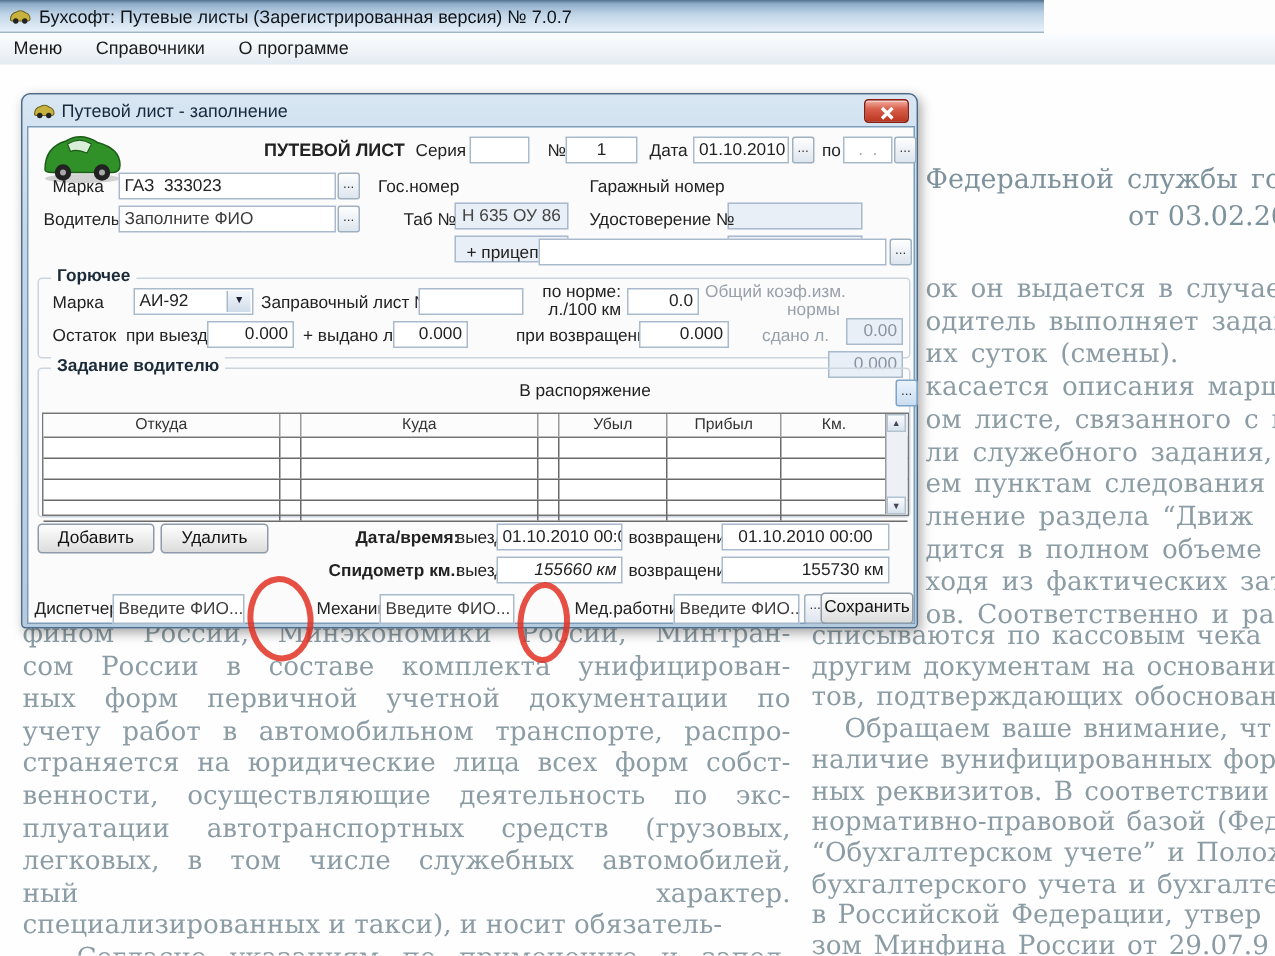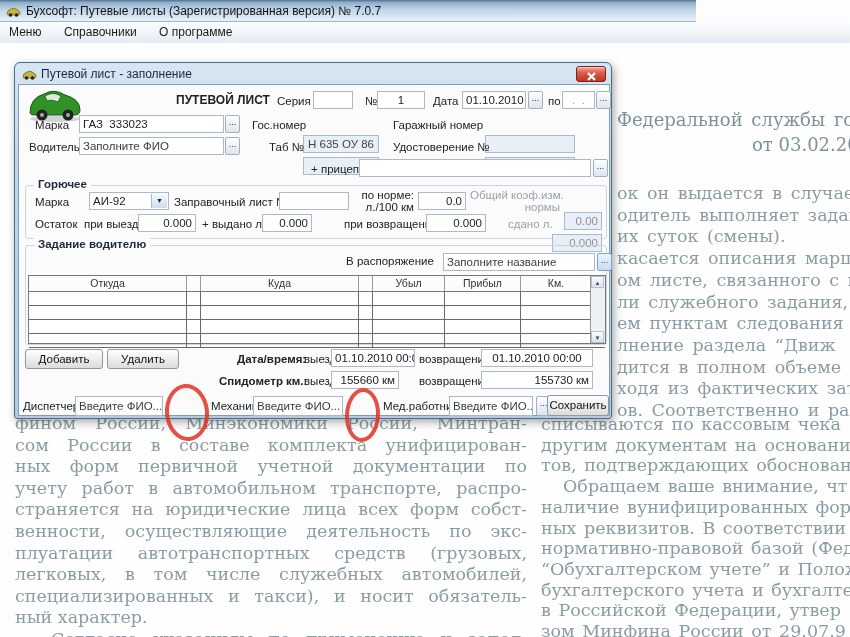--- a/index.html
+++ b/index.html
@@ -133,22 +133,22 @@
     </div>
   <div class="doc-text leftcol">
       <div>фином России, Минэкономики России, Минтран-</div>
       <div>сом России в составе комплекта унифицирован-</div>
       <div>ных форм первичной учетной документации по</div>
       <div>учету работ в автомобильном транспорте, распро-</div>
       <div>страняется на юридические лица всех форм собст-</div>
       <div>венности, осуществляющие деятельность по экс-</div>
       <div>плуатации автотранспортных средств (грузовых,</div>
       <div>легковых, в том числе служебных автомобилей,</div>
+      <div>ный характер.</div>
       <div>специализированных и такси), и носит обязатель-</div>
-      <div>ный характер.</div>
       <div>Согласно указаниям по применению и запол-</div>
     </div>
 </div>
 
 <div class="dialog">
   <span class="dlg-icon">
     <svg width="15" height="12" viewBox="0 0 15 12">
         <path d="M1 8 Q1 4 5 3 Q8 1 11 3.5 Q14 4.5 14 7.5 Q14 9 12.5 9 L2.5 9 Q1 9 1 8 Z" fill="#c8b23e" stroke="#6f6420" stroke-width="0.7"></path>
         <circle cx="4.5" cy="9" r="1.8" fill="#222"></circle>
         <circle cx="10.5" cy="9" r="1.8" fill="#222"></circle>
@@ -225,21 +225,20 @@
       <span class="inp num" style="left:236px;top:28px;width:50px;">0.000</span>
       <span class="lbl" style="left:318px;top:32px;">при возвращении</span>
       <span class="inp num" style="left:400px;top:28px;width:60px;">0.000</span>
       <span class="lbl gry" style="left:482px;top:32px;">сдано л.</span>
       <span class="inp num dis" style="left:526px;top:28px;width:50px;">0.000</span>
     </div>
 
     <div class="grp" style="left:6px;top:160px;width:582px;height:100px;">
       <span class="grp-lbl">Задание водителю</span>
       <span class="lbl r" style="left:318px;top:9px;width:92px;text-align:center;">В распоряжение</span>
-      <span class="inp ph" style="left:417px;top:7px;width:152px;">Заполните название</span>
       <span class="ebtn" style="left:571px;top:7px;background:linear-gradient(#eaf3fc,#c9ddf0);border-color:#7ea4c8;">...</span>
 
       <div class="tbl" style="left:2px;top:29px;width:578px;height:69px;">
         <div class="thead">
           <span class="w1">Откуда</span>
           <span class="ws"></span>
           <span class="w2">Куда</span>
           <span class="ws"></span>
           <span class="w3">Убыл</span>
           <span class="w4">Прибыл</span>
@@ -290,21 +289,21 @@
 
     <span class="btn" style="left:6px;top:264px;width:78px;height:20px;">Добавить</span>
     <span class="btn" style="left:88px;top:264px;width:72px;height:20px;">Удалить</span>
     <span class="lbl b" style="left:218px;top:268px;">Дата/время:</span>
     <span class="lbl" style="left:285px;top:268px;">выезд</span>
     <span class="inp ctr" style="left:312px;top:264px;width:84px;">01.10.2010 00:00</span>
     <span class="lbl" style="left:400px;top:268px;">возвращение</span>
     <span class="inp ctr" style="left:462px;top:264px;width:112px;">01.10.2010 00:00</span>
     <span class="lbl b" style="left:200px;top:290px;">Спидометр км.:</span>
     <span class="lbl" style="left:285px;top:290px;">выезд</span>
-    <span class="inp num" style="left:312px;top:286px;width:68px;">155660 км</span>
+    <span class="inp num" style="left:312px;top:286px;width:84px;font-style:italic;">155660 км</span>
     <span class="lbl" style="left:400px;top:290px;">возвращение</span>
     <span class="inp num" style="left:462px;top:286px;width:112px;">155730 км</span>
 
     <span class="lbl" style="left:4px;top:315px;">Диспетчер</span>
     <span class="inp ph" style="left:56px;top:311px;width:88px;height:20px;line-height:18px;">Введите ФИО...</span>
     <span class="lbl" style="left:192px;top:315px;">Механик</span>
     <span class="inp ph" style="left:234px;top:311px;width:90px;height:20px;line-height:18px;">Введите ФИО...</span>
     <span class="lbl" style="left:364px;top:315px;">Мед.работник</span>
     <span class="inp ph" style="left:430px;top:311px;width:84px;height:20px;line-height:18px;">Введите ФИО...</span>
     <span class="ebtn" style="left:517px;top:311px;height:20px;">...</span>

